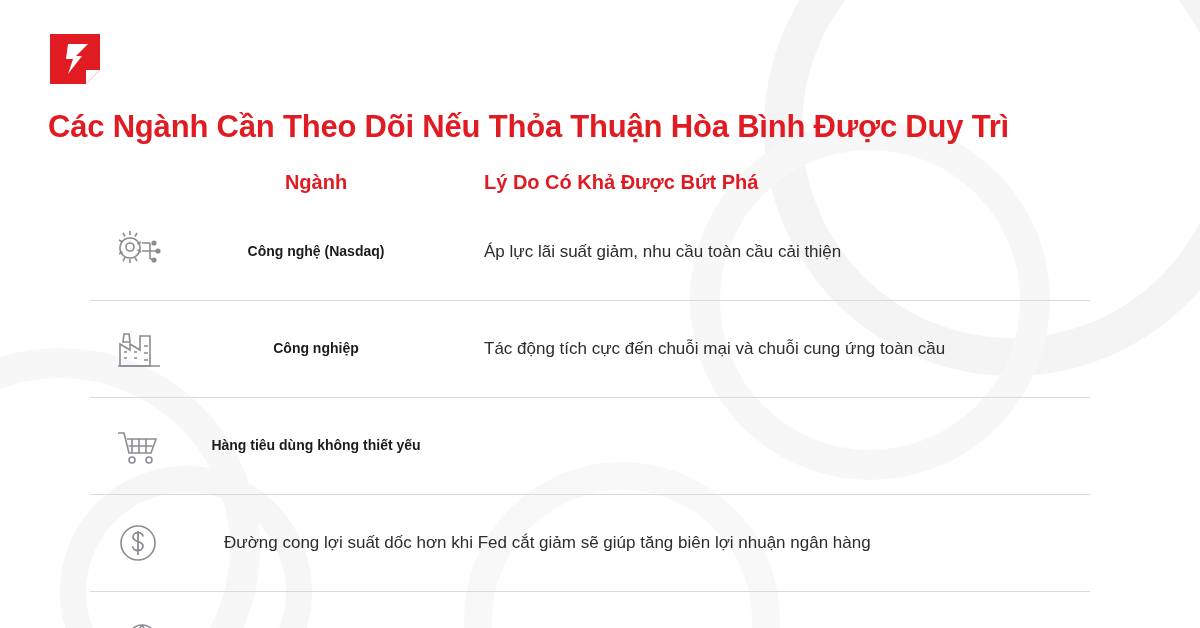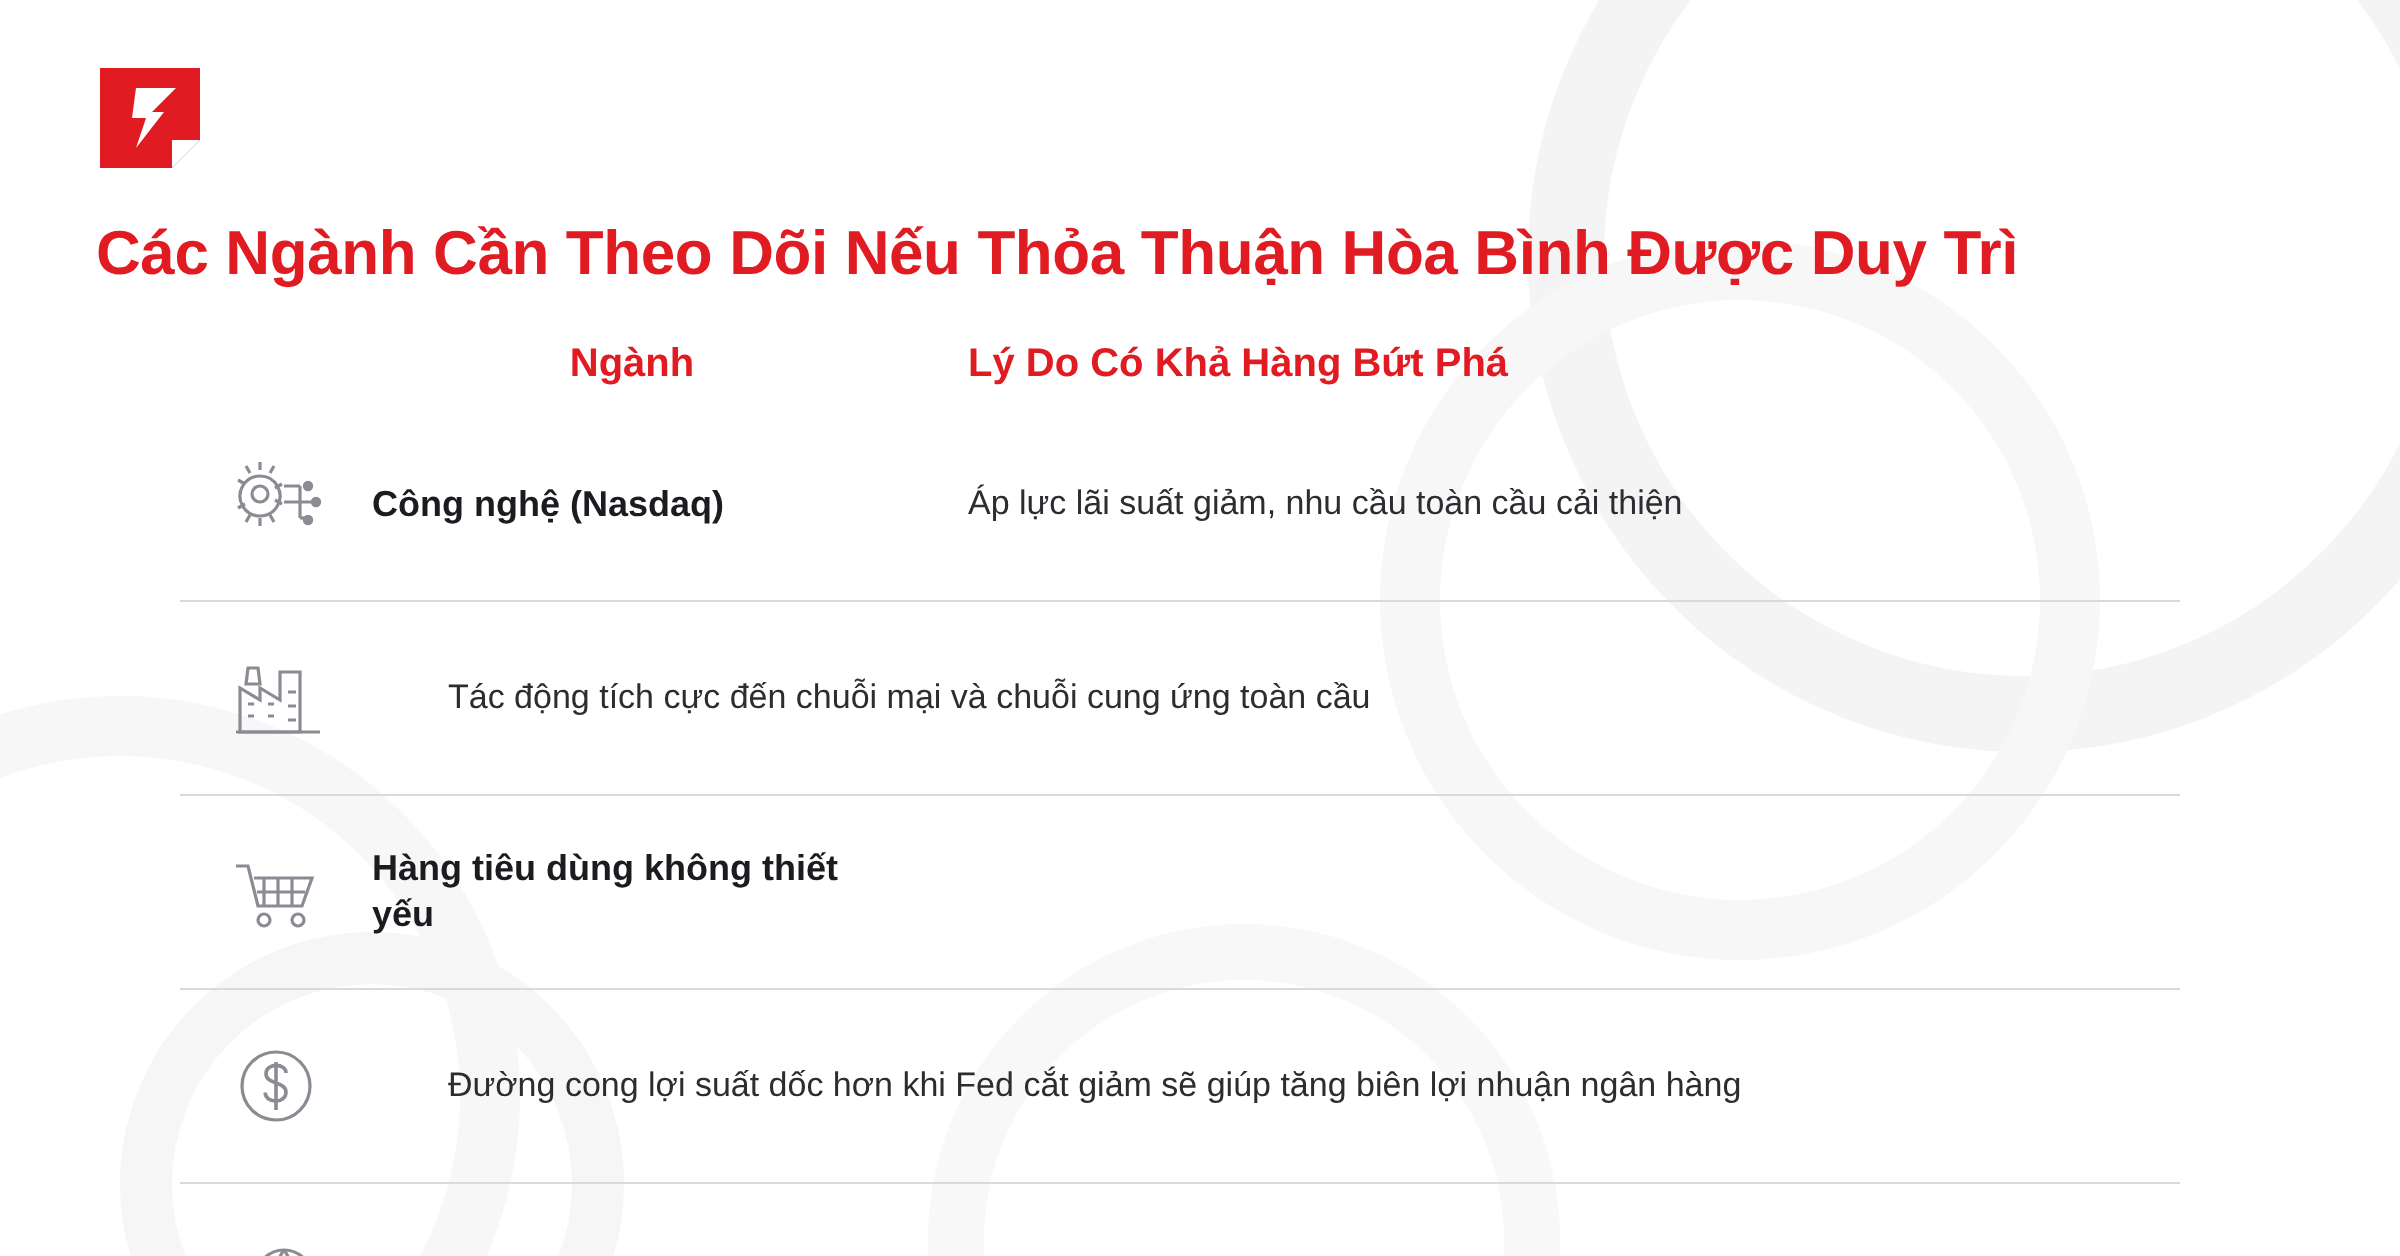--- a/index.html
+++ b/index.html
@@ -89,22 +89,22 @@
   .cell-icon {
     width: 96px;
     flex: 0 0 96px;
     display: flex;
     justify-content: center;
     align-items: center;
   }
   .cell-name {
     width: 260px;
     flex: 0 0 260px;
-    text-align: left;
-    font-size: 18px;
+    text-align: center;
+    font-size: 14px;
     font-weight: bold;
     color: #1c1c20;
     line-height: 1.28;
   }
   .cell-reason {
     flex: 1 1 auto;
     padding-left: 38px;
     font-size: 17px;
     color: #2c2c31;
     line-height: 1.45;
@@ -131,21 +131,21 @@
     </svg>
   </div>
 
   <div class="title">Các Ngành Cần Theo Dõi Nếu Thỏa Thuận Hòa Bình Được Duy Trì</div>
 
   <div class="table">
 
     <div class="thead">
       <div class="col-icon"></div>
       <div class="col-name th">Ngành</div>
-      <div class="col-reason th">Lý Do Có Khả Hàng Bứt Phá</div>
+      <div class="col-reason th">Lý Do Có Khả Được Bứt Phá</div>
     </div>
 
     <div class="row first">
       <div class="cell-icon">
         <span class="icon">
           <svg width="52" height="46" viewBox="0 0 52 46" fill="none" stroke="#8b8b93" stroke-width="1.6">
             <path d="M18 9 a10 10 0 1 0 0.01 0 z"></path>
             <path d="M18 2 v4 M18 30 v4 M7 11 l3.5 2 M25.5 21 l3.5 2 M7 25 l3.5 -2 M25.5 15 l3.5 -2 M11 4 l2 3.5 M23 28.5 l2 3.5 M25 4 l-2 3.5 M13 28.5 l-2 3.5"></path>
             <circle cx="18" cy="18" r="4"></circle>
             <path d="M30 14 h8 M30 22 h8 M38 14 v16 M38 22 h6"></path>
@@ -164,20 +164,21 @@
       <div class="cell-icon">
         <span class="icon">
           <svg width="52" height="46" viewBox="0 0 52 46" fill="none" stroke="#8b8b93" stroke-width="1.6">
             <path d="M8 40 V18 l10 6 V18 l10 6 V10 h10 v30 z"></path>
             <path d="M12 8 h5 l1 8 h-7 z"></path>
             <path d="M12 26 h3 M12 32 h3 M22 26 h3 M22 32 h3 M32 20 h4 M32 27 h4 M32 34 h4"></path>
             <path d="M6 40 h42"></path>
           </svg>
         </span>
       </div>
+      <div class="cell-name">Công nghiệp</div>
       <div class="cell-reason">Tác động tích cực đến chuỗi mại và chuỗi cung ứng toàn cầu</div>
     </div>
 
     <div class="row">
       <div class="cell-icon">
         <span class="icon">
           <svg width="52" height="46" viewBox="0 0 52 46" fill="none" stroke="#8b8b93" stroke-width="1.6">
             <path d="M6 10 h6 l5 20 h22 l5 -14 H15"></path>
             <path d="M20 16 v14 M27 16 v14 M34 16 v14 M16.5 23 h24"></path>
             <circle cx="20" cy="37" r="3"></circle>

